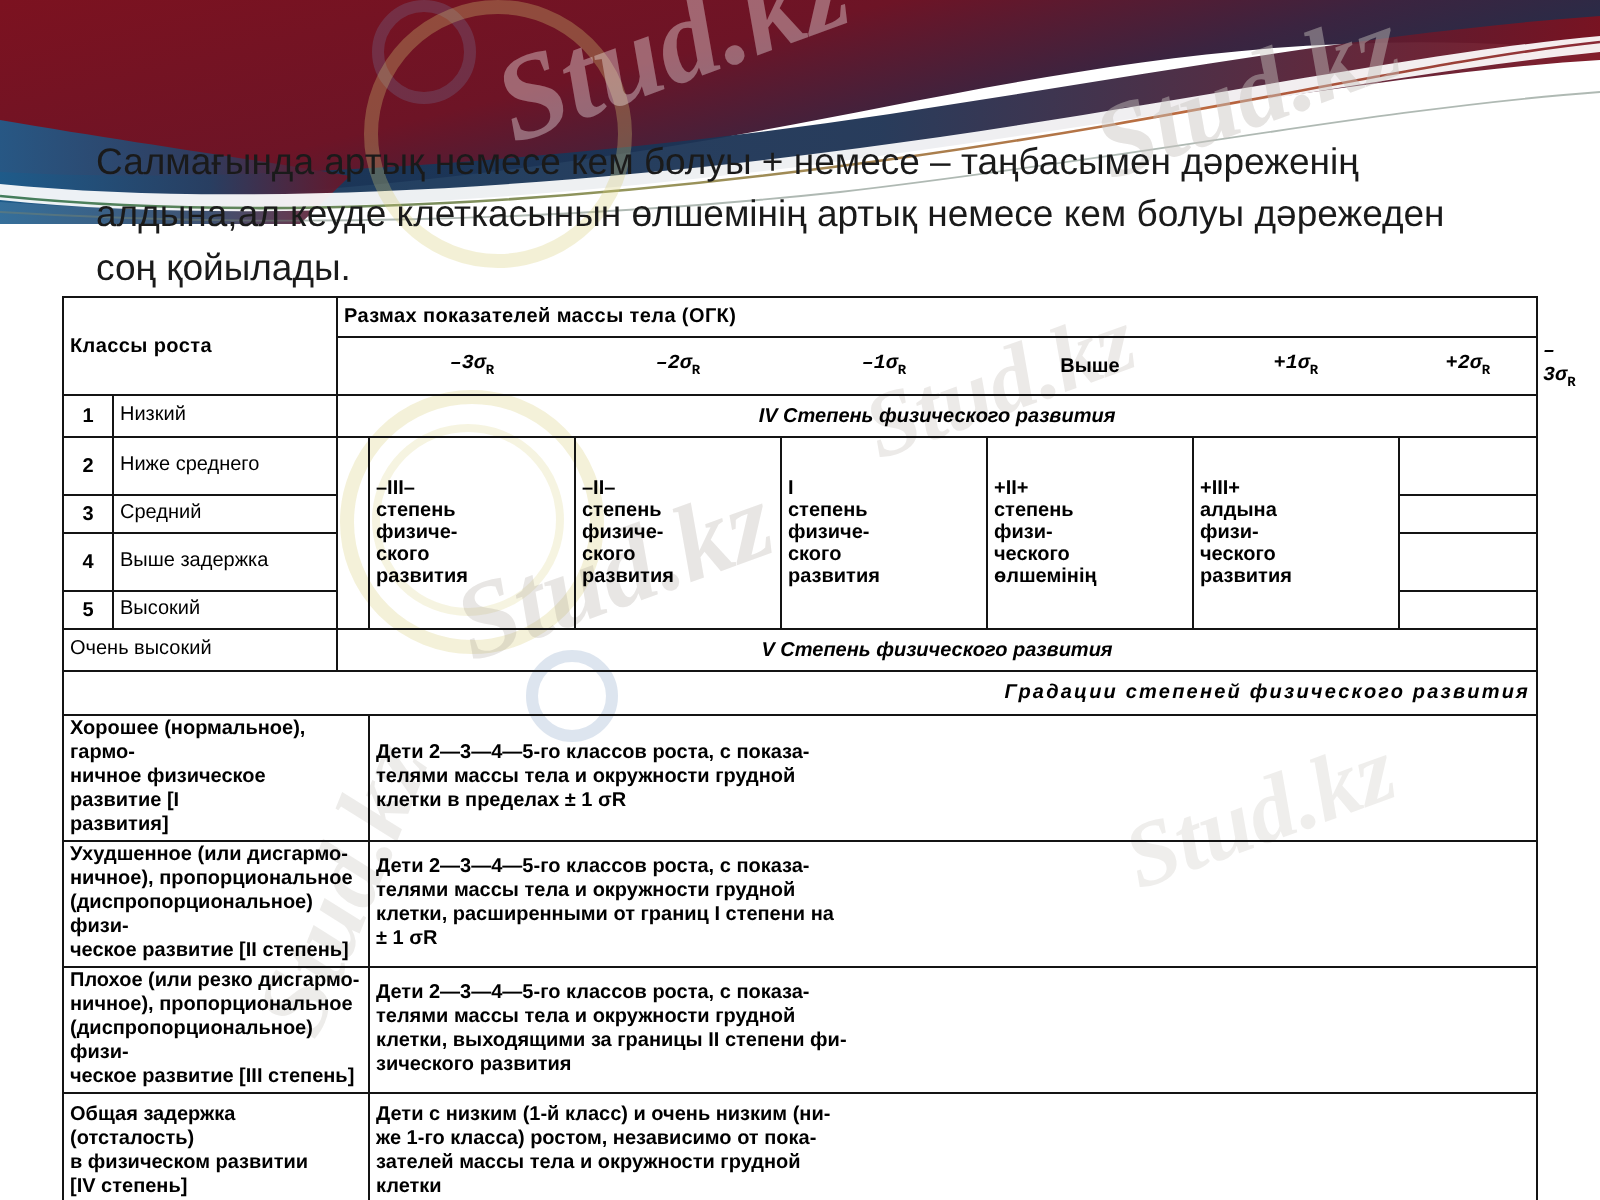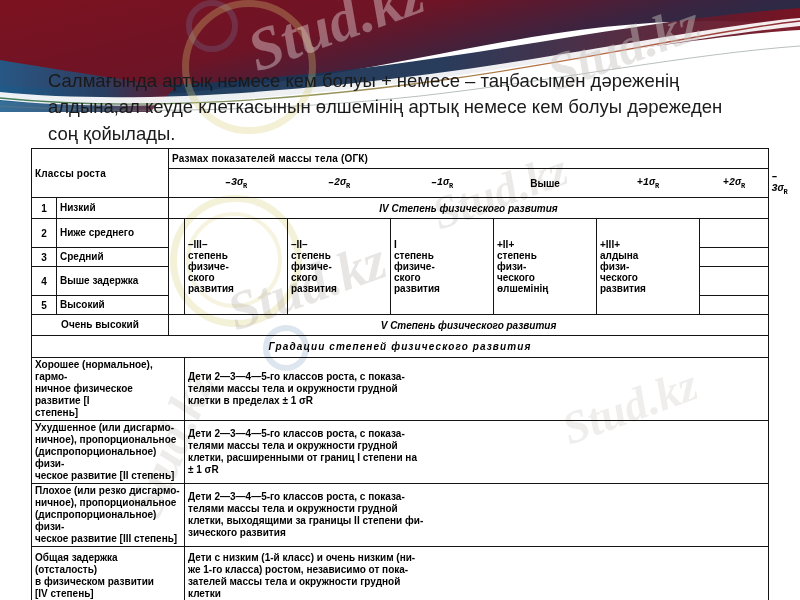--- a/index.html
+++ b/index.html
@@ -93,29 +93,29 @@
     letter-spacing: .2px;
   }
   .hdr-small {
     font-weight: bold;
     text-align: center;
     font-size: 11px;
   }
   .sig { font-style: italic; font-family: Liberation Mono, monospace; font-weight: bold; }
   .sig sub { font-size: 7px; font-style: normal; font-weight: bold; }
   .num { text-align: center; font-weight: bold; font-size: 11px; width: 24px; }
-  .cls { font-weight: bold; font-size: 11px; line-height: 1.08; padding-left: 7px; margin-left: 43px; }
+  .cls { font-weight: normal; font-size: 11px; line-height: 1.08; padding-left: 7px; margin-left: 43px; }
   .band {
     text-align: center;
     font-weight: bold;
     font-style: italic;
     font-size: 12.5px;
   }
   .band-grad {
-    text-align: center;
+    text-align: right;
     font-weight: bold;
     font-style: italic;
     font-size: 12.5px;
     letter-spacing: 1.1px;
   }
   .deg {
     text-align: left;
     font-weight: bold;
     font-size: 10.5px;
     line-height: 1.12;
@@ -286,32 +286,32 @@
       <td>&nbsp;</td>
     </tr>
 
     <tr>
       <td class="num">5</td>
       <td class="cls" style="height:16px">Высокий</td>
       <td>&nbsp;</td>
     </tr>
 
     <tr>
-      <td class="cls" colspan="2" style="text-align:center;height:18px">Очень высокий</td>
+      <td class="cls" colspan="2" style="height:18px">Очень высокий</td>
       <td class="band" colspan="7">V Степень физического развития</td>
     </tr>
 
     <tr>
       <td class="band-grad" colspan="9" style="height:19px">Градации степеней физического развития</td>
     </tr>
 
     <tr>
       <td class="desc" colspan="3" style="height:46px">Хорошее (нормальное), гармо-
 ничное физическое развитие [I
-степень]</td>
+развития]</td>
       <td class="desc" colspan="6">Дети 2—3—4—5-го классов роста, с показа-
 телями массы тела и окружности грудной
 клетки в пределах ± 1 σR</td>
     </tr>
     <tr>
       <td class="desc" colspan="3" style="height:56px">Ухудшенное (или дисгармо-
 ничное), пропорциональное
 (диспропорциональное) физи-
 ческое развитие [II степень]</td>
       <td class="desc" colspan="6">Дети 2—3—4—5-го классов роста, с показа-

